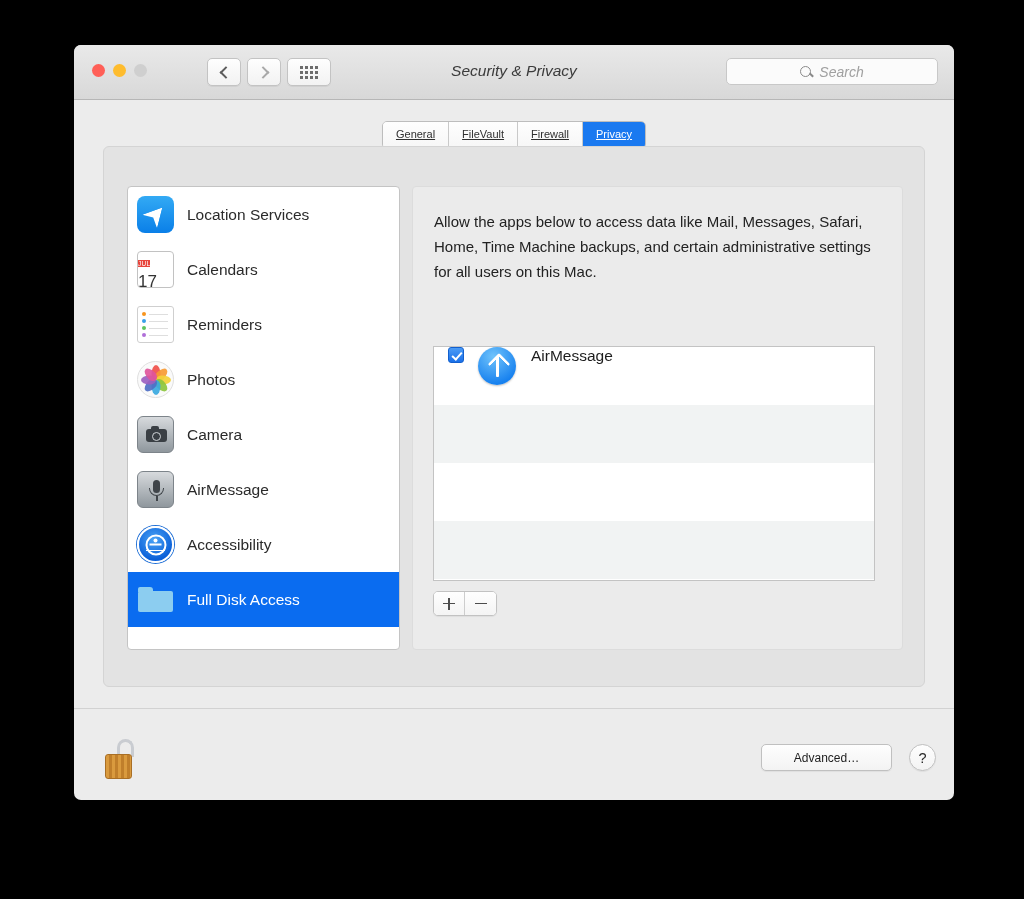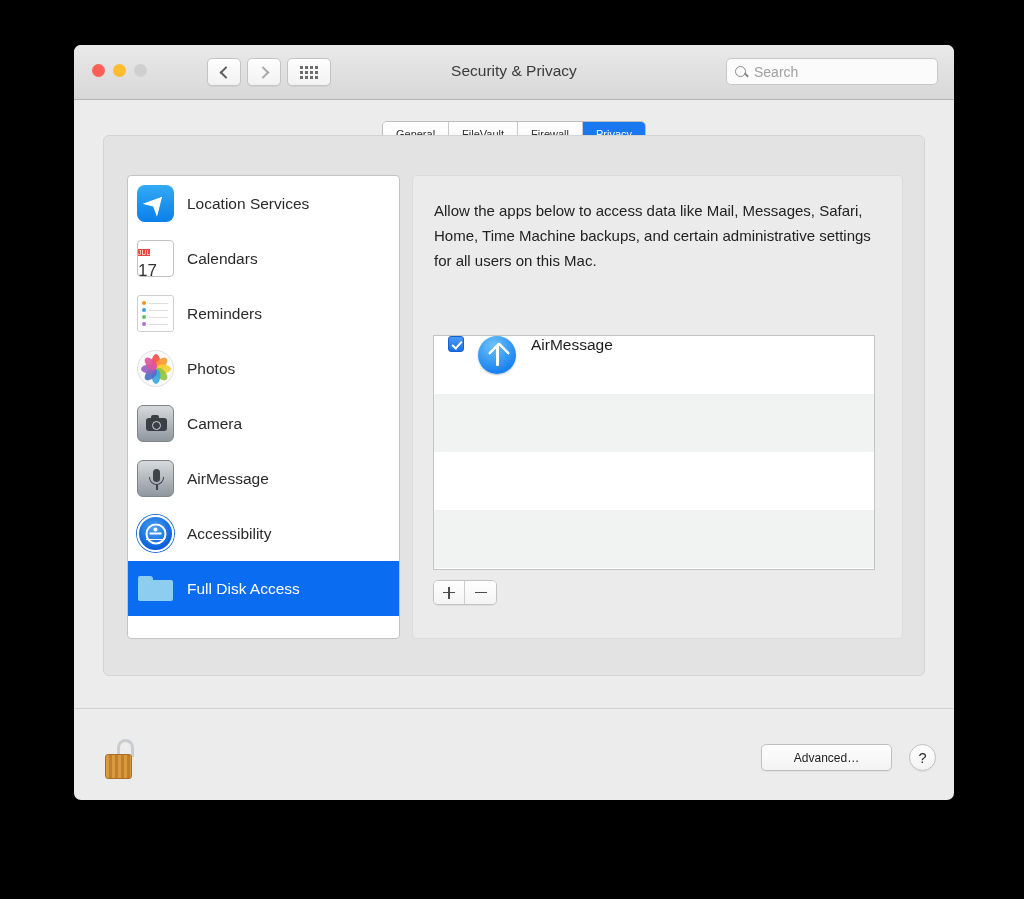--- a/index.html
+++ b/index.html
@@ -19,20 +19,21 @@
     border-radius: 7px;
     box-shadow: 0 8px 30px rgba(0,0,0,.55);
     overflow: hidden;
   }
 
   
   .titlebar {
     position: relative; height: 55px;
     background: linear-gradient(to bottom, #e9e9e9, #d8d8d8);
     border-bottom: 1px solid #b6b6b6;
+    font-style: italic;
   }
   .traffic { position: absolute; left: 18px; top: 19px; display: flex; gap: 8px; }
   .light { width: 13px; height: 13px; border-radius: 50%; }
   .light.red    { background: #ff5f57; }
   .light.yellow { background: #febc2e; }
   .light.gray   { background: #cfcfcf; }
 
   .navgroup { position: absolute; left: 133px; top: 13px; display: flex; gap: 6px; }
   .tbtn {
     width: 34px; height: 28px; border-radius: 5px;
@@ -50,21 +51,21 @@
 
   .wtitle {
     position: absolute; left: 0; right: 0; top: 17px;
     text-align: center; font-size: 15.5px; color: #3b3b3b;
   }
 
   .searchbox {
     position: absolute; right: 16px; top: 13px;
     width: 212px; height: 27px;
     background: #fbfbfb; border: 1px solid #c8c8c8;
-    border-radius: 5px; display: flex; align-items: center; padding: 0 8px;
+    border-radius: 5px; display: flex; align-items: center; padding: 0 8px; justify-content: center;
   }
   .mag { width: 11px; height: 11px; border: 1.7px solid #8a8a8a; border-radius: 50%; position: relative; flex: none; }
   .mag::after { content:""; position:absolute; width:5px; height:1.7px; background:#8a8a8a;
     right:-4px; bottom:0px; transform: rotate(45deg); }
   .searchph { margin-left: 8px; font-size: 14px; color: #a0a0a0; }
 
   
   .tabsrow { position: absolute; left: 0; right: 0; top: 76px; display: flex; justify-content: center; }
   .tabs { display: flex; border: 1px solid #bdbdbd; border-radius: 5px; overflow: hidden;
           box-shadow: 0 1px 1px rgba(0,0,0,.07); }
@@ -73,21 +74,21 @@
     font-size: 11px; color: #2f2f2f;
     background: linear-gradient(to bottom,#fefefe,#f6f6f6);
     border-right: 1px solid #c9c9c9;
     text-decoration: underline;
   }
   .tab:last-child { border-right: none; }
   .tab.sel { background: #1a79f0; color: #fff; }
 
   
   .groupbox {
-    position: absolute; left: 29px; top: 90px;
+    position: absolute; left: 29px; top: 101px;
     width: 822px; height: 541px;
     background: #e3e3e3; border: 1px solid #d4d4d4; border-radius: 6px;
   }
 
   
   .sidebar {
     position: absolute; left: 23px; top: 39px;
     width: 273px; height: 464px;
     background: #fff; border: 1px solid #c4c4c4; border-radius: 4px;
     overflow: hidden;

